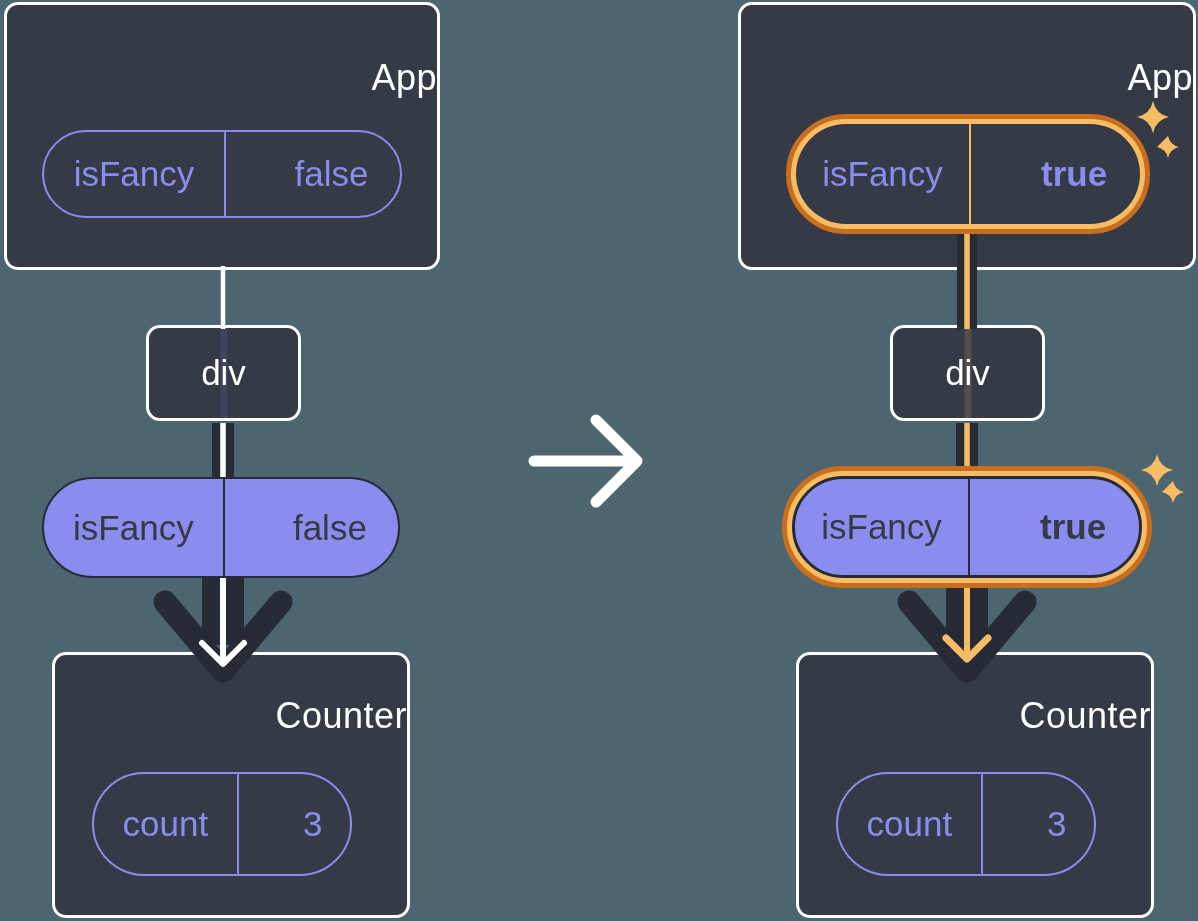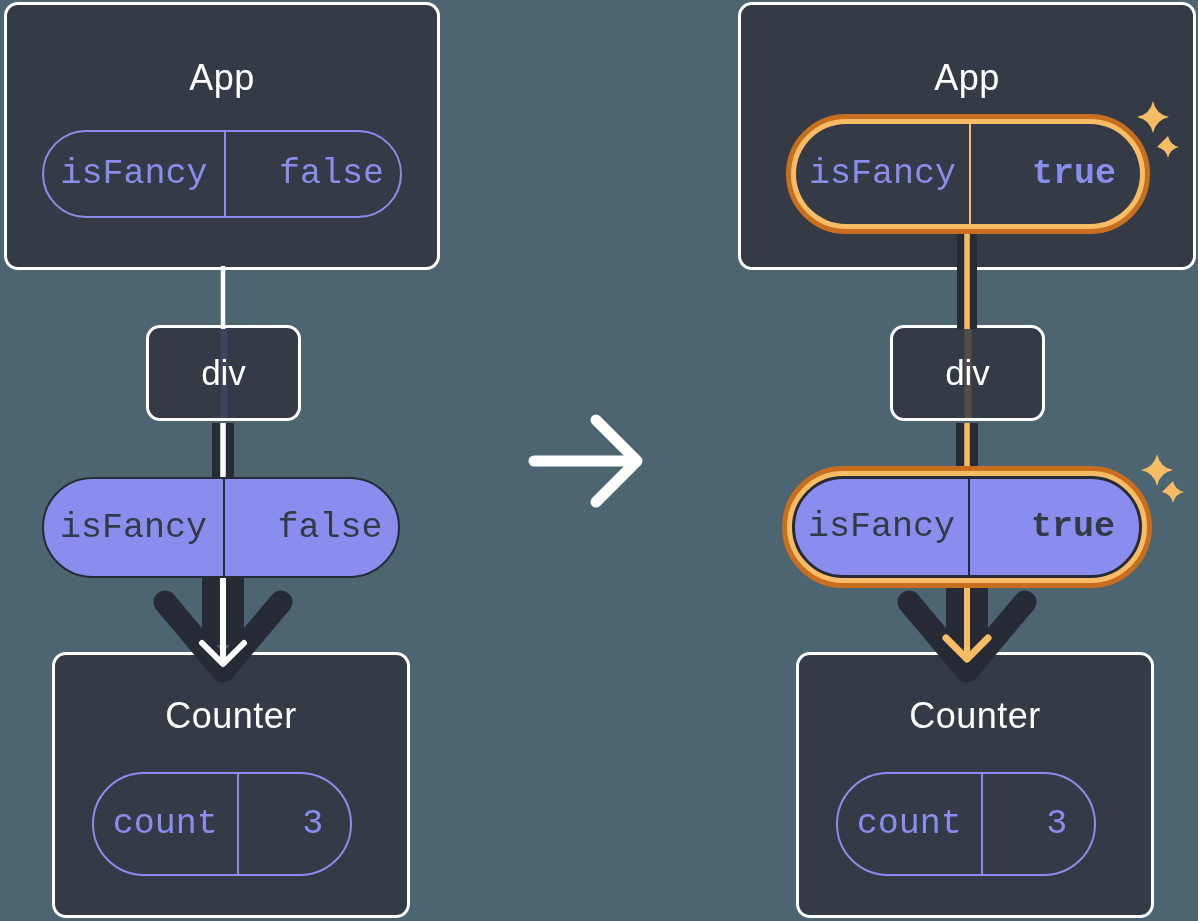--- a/index.html
+++ b/index.html
@@ -2,34 +2,34 @@
 <html style="--background: #4C6570; --panel-fill: #343A46; --panel-border: #FFFFFF; --accent-purple: #8A8CEE; --pill-fill-purple: #8B8DEE; --dark-text: #333A46; --arrow-dark: #262B36; --orange-outer: #C76F1E; --orange-inner: #F8BD64; --white: #FFFFFF;"><head>
 <meta charset="utf-8">
 <style>
   html,body { margin:0; padding:0; }
   body { font-family:"Liberation Sans", sans-serif; }
   .canvas { position:relative; width:1198px; height:921px; background:var(--background); overflow:hidden; }
 
   
   .box { position:absolute; background:var(--panel-fill); border:3px solid var(--panel-border);
          border-radius:14px; box-sizing:border-box; z-index:1; }
-  .box-title { position:absolute; left:0; width:100%; text-align:center; color:var(--white);
+  .box-title { position:absolute; left:0; width:100%; text-align:right; color:var(--white);
                font-size:36px; font-weight:500; letter-spacing:0.5px; }
   .app-title { top:52px; }
   .counter-title { top:40px; }
   .div-label { position:relative; z-index:1; color:var(--white); font-size:35px; font-weight:500; }
   .div-box { display:flex; align-items:center; justify-content:center; overflow:hidden;text-align:center; }
   .stripe { position:absolute; top:0; bottom:0; left:50%; transform:translateX(-50%); width:7px; z-index:0; }
   .stripe-purple { background:rgba(138,140,238,0.14); }
   .stripe-orange { background:rgba(248,189,100,0.16); }
 
   
   .pill { position:absolute; display:flex; align-items:stretch; border-radius:999px;
           box-sizing:border-box; z-index:3; font-size:35px; }
-  .seg { display:flex; align-items:center; justify-content:center; box-sizing:border-box;font-family:Liberation Mono, monospace; }
+  .seg { display:flex; align-items:center; justify-content:center; box-sizing:border-box; }
   .seg-name { width:57%; }
   .seg-value { width:43%;margin-left:37px; }
   .outline-pill { border:2.5px solid var(--accent-purple); color:var(--accent-purple); background:transparent; }
   .outline-pill .seg-name { border-right:2.5px solid var(--accent-purple); }
   .counter-pill .seg-name { width:66%; }
   .counter-pill .seg-value { width:34%; }
   .solid-pill { background:var(--pill-fill-purple); border:2.5px solid var(--arrow-dark); color:var(--dark-text); }
   .solid-pill .seg-name { border-right:2.5px solid var(--arrow-dark); }
 
   

